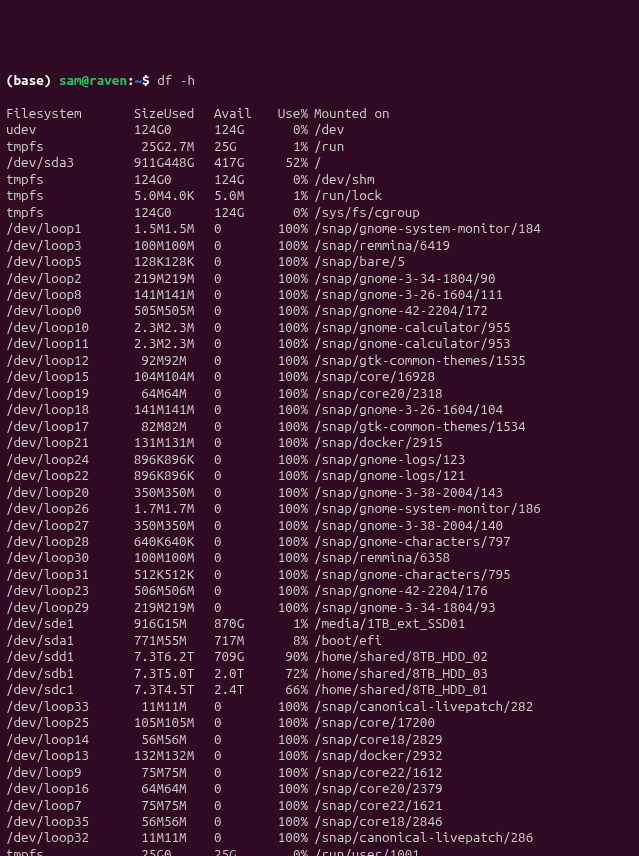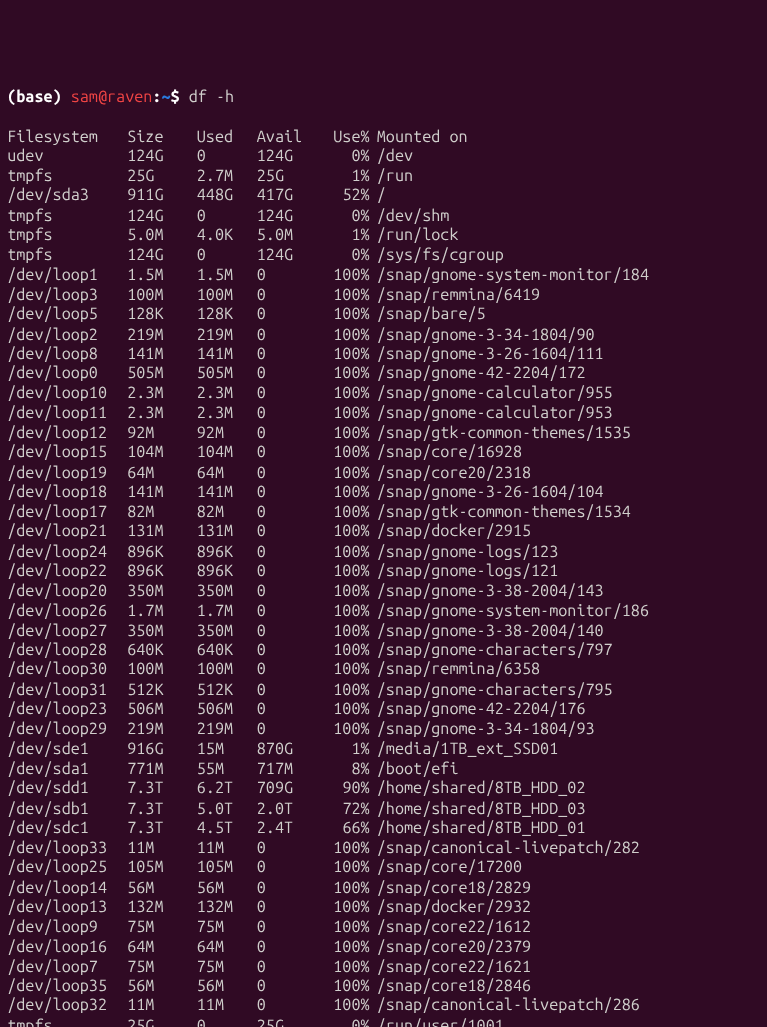--- a/index.html
+++ b/index.html
@@ -9,26 +9,26 @@
       color: #d0cfcc;
       font-family: "Ubuntu Mono", "DejaVu Sans Mono", "Courier New", monospace;
       font-size: 13.5px;
       line-height: 1.22;
       white-space: pre;
       width: 639px;
       height: 856px;
       box-sizing: border-box;
       overflow: hidden;
     }
-    .green { color: #ef4444; font-weight: normal; }
+    .green { color: #22c55e; font-weight: bold; }
     .blue  { color: #2a7bde; font-weight: bold; }
     .white { color: #ffffff; font-weight: bold; }
     .row span { display: inline-block; }
     .c1 { width: 100px; }
-    .c2 { width: 58px; }
+    .c2 { width: 58px; text-align: right; }
     .c3 { width: 50px; text-align: left; }
     .c4 { width: 50px; }
     .c5 { width: 44px; text-align: right; }
     .c6 { padding-left: 6px; }
     #output { }
     .prompt-line { margin-bottom: 0; }
   </style>
 </head>
 <body>
 

